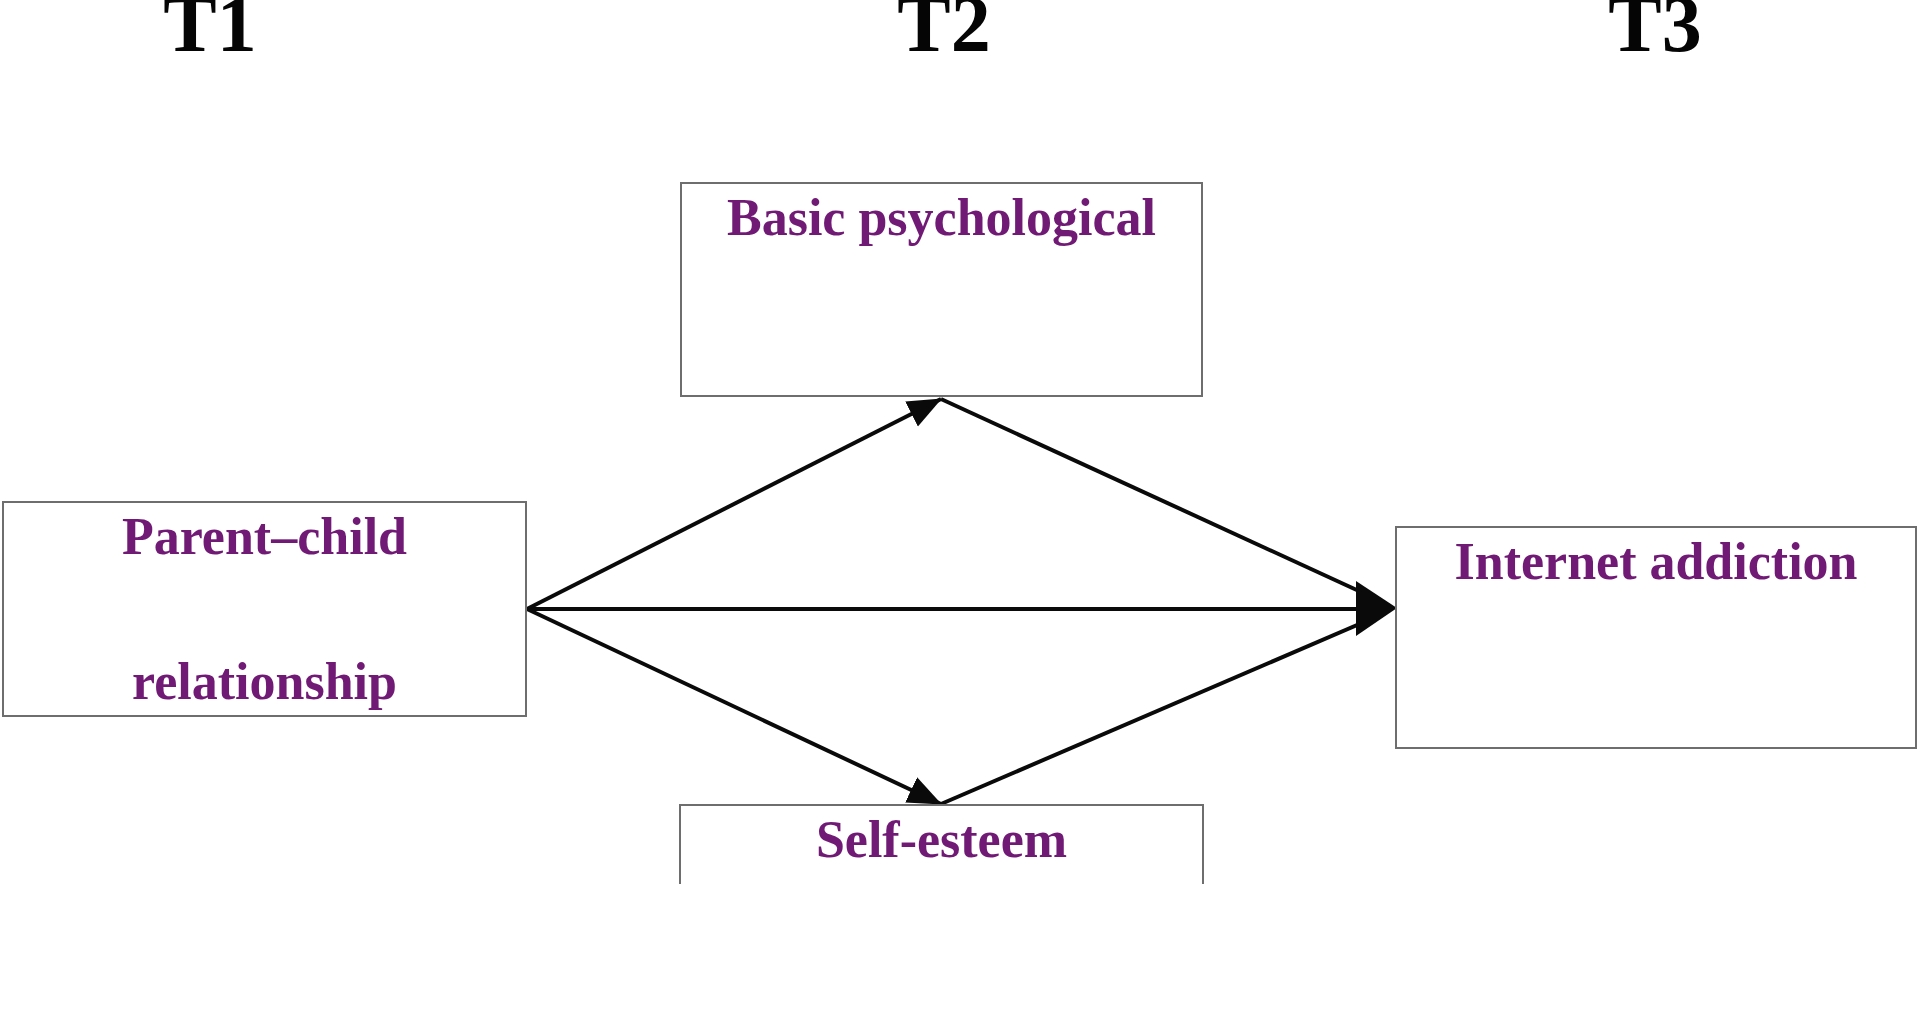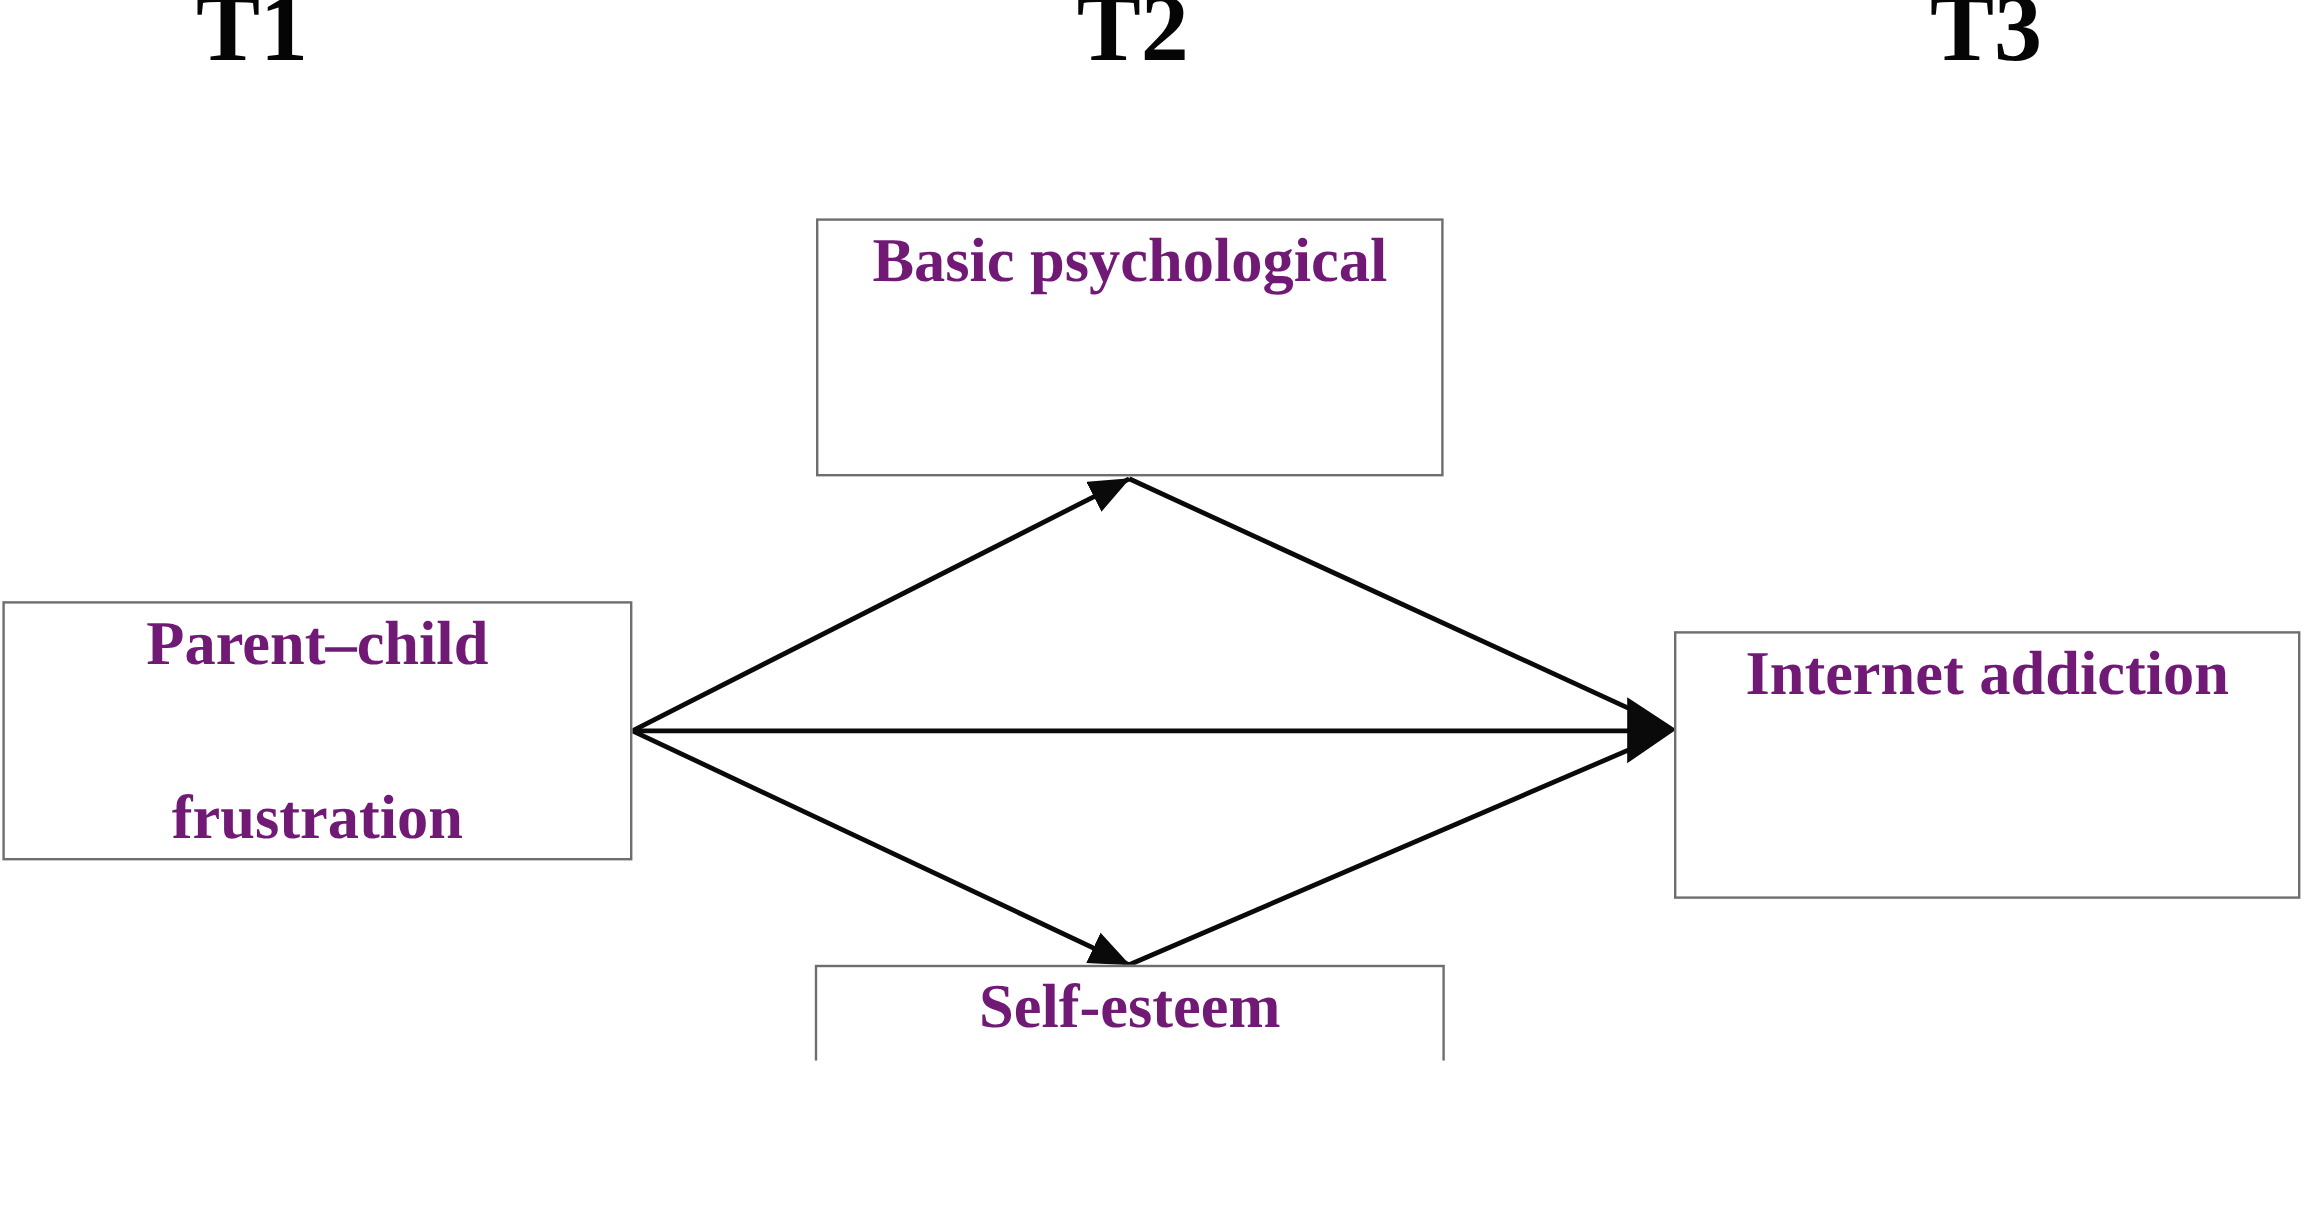--- a/index.html
+++ b/index.html
@@ -75,21 +75,21 @@
     <line x1="941" y1="804" x2="1385" y2="613" stroke="#0a0a0a" stroke-width="4"></line>
     <polygon points="1356,581 1397,608 1356,636" fill="#0a0a0a"></polygon>
   </svg>
 
   <div class="tlabel" id="tlabel-1">T1</div>
   <div class="tlabel" id="tlabel-2">T2</div>
   <div class="tlabel" id="tlabel-3">T3</div>
 
   <div class="node" id="node-predictor">
     <span>Parent–child</span>
-    <span>frustration</span>
+    <span>relationship</span>
   </div>
 
   <div class="node" id="node-mediator-top">
     <span>Basic psychological</span>
   </div>
 
   <div class="node" id="node-mediator-bottom">
     <span>Self-esteem</span>
   </div>
 

